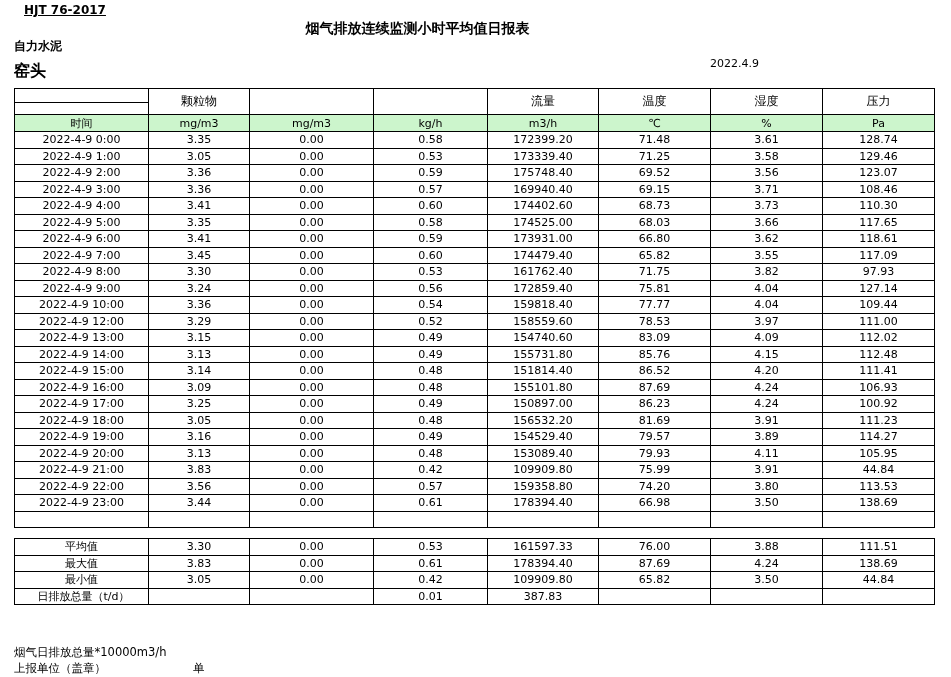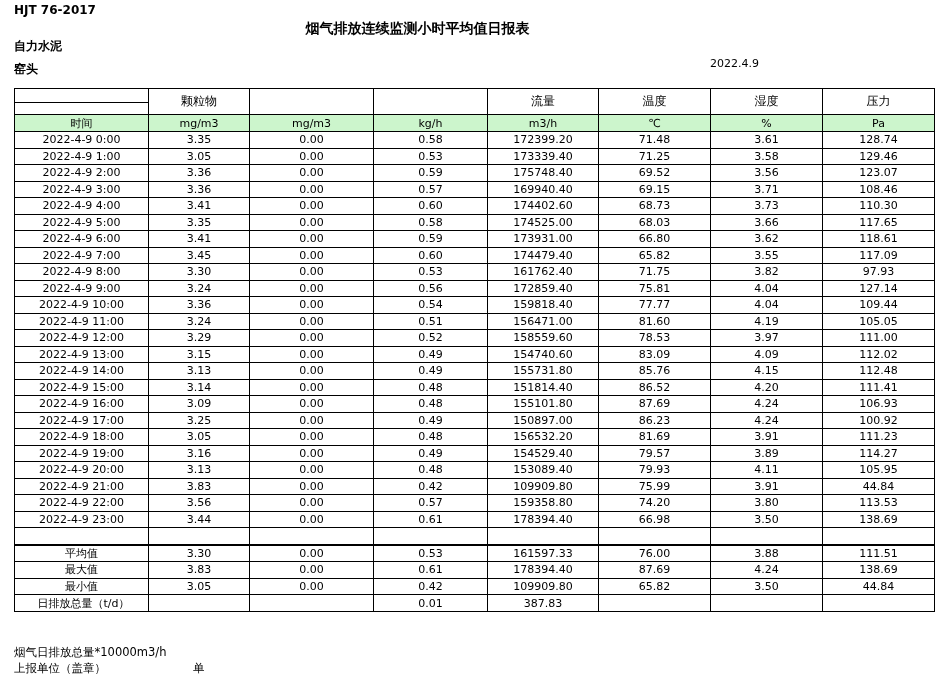--- a/index.html
+++ b/index.html
@@ -6,24 +6,24 @@
   * { box-sizing: border-box; }
   html, body { margin: 0; padding: 0; }
   body {
     width: 951px; height: 677px;
     background: #ffffff;
     color: #000;
     font-family: "DejaVu Sans", "Liberation Sans", sans-serif;
     position: relative;
     overflow: hidden;
   }
-  .std-code { position: absolute; left: 14px; top: 3px; font-size: 12px; font-weight: bold; }
+  .std-code { position: absolute; left: 24px; top: 3px; font-size: 12px; font-weight: bold; text-decoration: underline; }
   .title    { position: absolute; left: 0; top: 20px; width: 835px; text-align: center; font-size: 14px; font-weight: bold; }
   .company  { position: absolute; left: 14px; top: 38px; font-size: 12px; font-weight: bold; }
-  .station  { position: absolute; left: 14px; top: 61px; font-size: 12px; font-weight: bold; }
+  .station  { position: absolute; left: 14px; top: 61px; font-size: 16px; font-weight: bold; }
   .date     { position: absolute; left: 710px; top: 57px; font-size: 11px; }
 
   .tables { position: absolute; left: 14px; top: 88px; }
   table { border-collapse: collapse; table-layout: fixed; width: 920px; padding-left: 34px; }
   td, th {
     border: 1px solid var(--border);
     padding: 0 2px;
     font-size: 11px;
     font-weight: normal;
     text-align: center;
@@ -32,21 +32,21 @@
     overflow: hidden;
   }
   .group-row th { height: 26px; font-size: 12px; }
   .th-time { position: relative; }
   .th-time .split-line {
     position: absolute; left: 0; top: 50%; width: 100%; height: 0;
     border-top: 1px solid var(--border); display: block;
   }
   .unit-row td { height: 17px; background: var(--header-fill); }
   .data-body td, .empty-row td { height: 16.5px; }
-  .summary-table { margin-top: 0; }
+  .summary-table { margin-top: 10px; }
   .summary-body td { height: 16.6px; }
   .summary-body tr:last-child td:first-child { text-align: center; padding-left: 6px; }
 
   .footnote { position: absolute; left: 14px; top: 645px; font-size: 11.5px; }
   .sign-line { position: absolute; left: 14px; top: 661px; font-size: 11.5px; }
   .sign-line .unit-label { position: absolute; left: 179px; top: 0; }
 </style>
 </head>
 <body>
 
@@ -198,30 +198,20 @@
     <td>2022-4-9 10:00</td>
     <td>3.36</td>
     <td>0.00</td>
     <td>0.54</td>
     <td>159818.40</td>
     <td>77.77</td>
     <td>4.04</td>
     <td>109.44</td>
   </tr>
         <tr>
-    <td>2022-4-9 11:00</td>
-    <td>3.24</td>
-    <td>0.00</td>
-    <td>0.51</td>
-    <td>156471.00</td>
-    <td>81.60</td>
-    <td>4.19</td>
-    <td>105.05</td>
-  </tr>
-        <tr>
     <td>2022-4-9 12:00</td>
     <td>3.29</td>
     <td>0.00</td>
     <td>0.52</td>
     <td>158559.60</td>
     <td>78.53</td>
     <td>3.97</td>
     <td>111.00</td>
   </tr>
         <tr>

